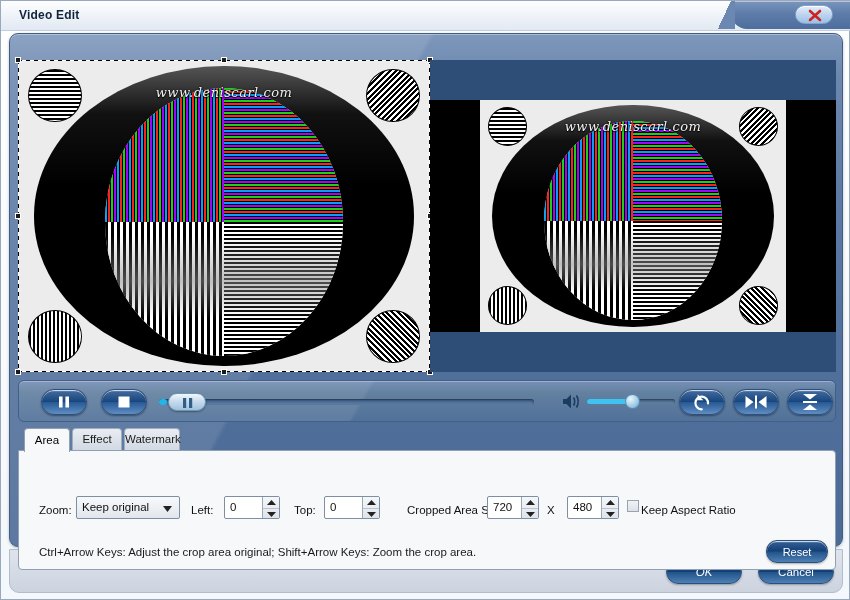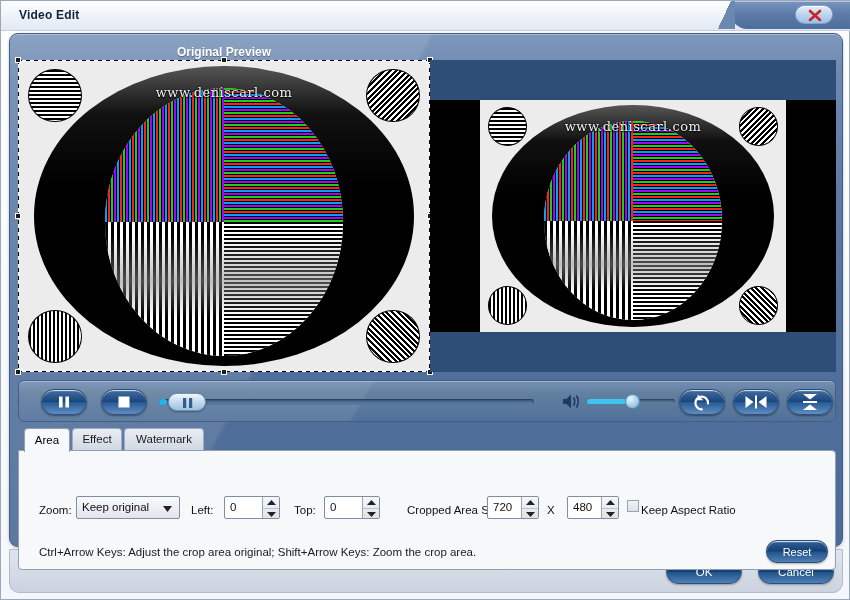--- a/index.html
+++ b/index.html
@@ -134,21 +134,21 @@
     position: absolute; width: 13%; height: 17%; border-radius: 50%;
     border: 1px solid #000; overflow: hidden; background:#fff;
   }
   .cc-tl { left: 2.5%;  top: 3%;  background: repeating-linear-gradient(180deg,#000 0 2px,#fff 2px 4px); }
   .cc-tr { right: 2.5%; top: 3%;  background: repeating-linear-gradient(135deg,#000 0 2px,#fff 2px 4px); }
   .cc-bl { left: 2.5%;  bottom: 3%; background: repeating-linear-gradient(90deg,#000 0 2px,#fff 2px 4px); }
   .cc-br { right: 2.5%; bottom: 3%; background: repeating-linear-gradient(45deg,#000 0 2px,#fff 2px 4px); }
   .watermark {
     position: absolute; left: 0; top: 8%; width: 100%;
     text-align: center; font-family: "DejaVu Serif", serif;
-    font-size: 13px; color: #f2f2f2;
+    font-style: italic; font-size: 13px; color: #f2f2f2;
     text-shadow: 0 1px 1px #000, 0 0 2px #000;
     letter-spacing: .5px;
   }
 
   
   #transport {
     position: absolute; left: 8px; top: 346px; width: 818px; height: 42px;
     border-radius: 6px;
     background:
       linear-gradient(120deg, rgba(255,255,255,.08) 0 42%, rgba(255,255,255,0) 42.5%),
@@ -213,21 +213,21 @@
     border-top-left-radius: 4px; border-top-right-radius: 4px;
     background: linear-gradient(180deg,#e9edf2 0%,#d2d9e3 100%);
     cursor: pointer;
   }
   .tab.active {
     background: #f6f8fa; color: #000; height: 24px; line-height: 23px;
     border-color: #8f9fb4; z-index: 3;
   }
   #tab-crop      { left: 6px;  width: 46px; }
   #tab-effect    { left: 54px; width: 50px; }
-  #tab-watermark { left: 106px; width: 80px; }
+  #tab-watermark { left: 106px; width: 56px; }
 
   #crop-panel {
     position: absolute; left: 8px; top: 416px; width: 818px; height: 120px;
     background: #f6f8fa;
     border: 1px solid #8f9fb4; border-radius: 0 4px 4px 4px;
     z-index: 2;
   }
 
   .lbl { position: absolute; font-size: 11.5px; color: #111; line-height: 14px; }
   #lbl-zoom   { left: 20px;  top: 52px; }
@@ -294,41 +294,40 @@
     border: 1px solid #b2bdcc; border-radius: 0 0 10px 10px;
   }
   .ftr-btn {
     position: absolute; top: 10px; width: 76px; height: 24px; border-radius: 12px;
     background: linear-gradient(180deg,#b9d0e8 0%,#2f5b91 9%,#123f76 48%,#225389 52%,#4e80b5 100%);
     border: 1px solid #2c4f7b;
     box-shadow: inset 0 1px 0 rgba(255,255,255,.5), 0 1px 2px rgba(0,0,0,.3);
     color: #fff; font-size: 11.5px; text-align: center; line-height: 23px;
     cursor: pointer;
   }
-  #btn-ok     { left: 656px; }
+  #btn-ok     { left: 656px; font-style: italic; }
   #btn-cancel { left: 748px; }
 </style>
 </head>
 <body>
 
 <div id="window">
 
   <div id="titlebar">
     <div class="tb-tab"></div>
     <div id="title-text">Video Edit</div>
     <div id="close-btn">
       <svg width="16" height="13" viewBox="0 0 16 13">
         <path d="M3 2 L13 11 M13 2 L3 11" stroke="#cc2222" stroke-width="2.6" stroke-linecap="round" fill="none"></path>
       </svg>
     </div>
   </div>
 
   <div id="body-panel">
 
-    <div class="prev-header" id="hdr-original">Original Preview</div>
 
     <div id="preview-original">
       <div class="pattern">
         <div class="ellipse-big"></div>
         <div class="center-circle">
           <div class="quad q-tl"></div>
           <div class="quad q-tr"></div>
           <div class="quad q-bl"></div>
           <div class="quad q-br"></div>
           <div class="quad-grad"></div>

